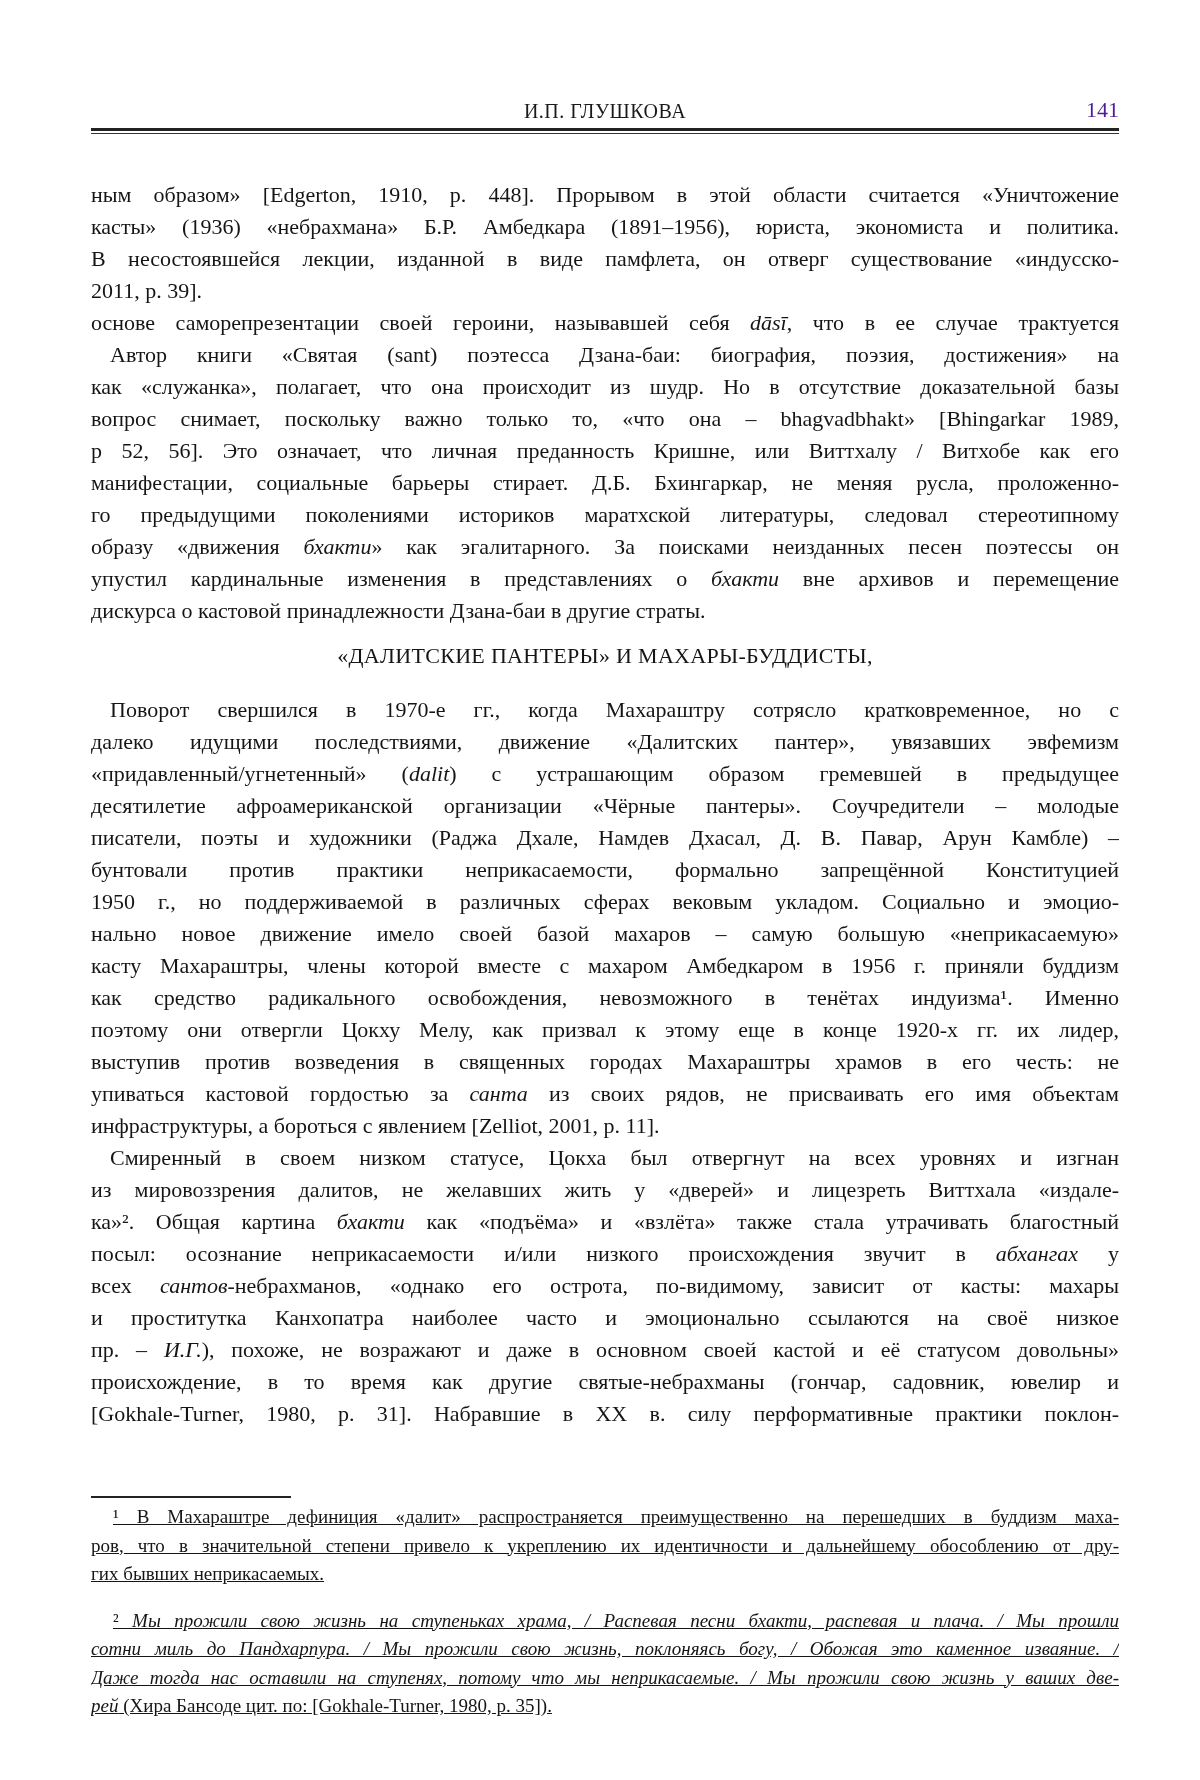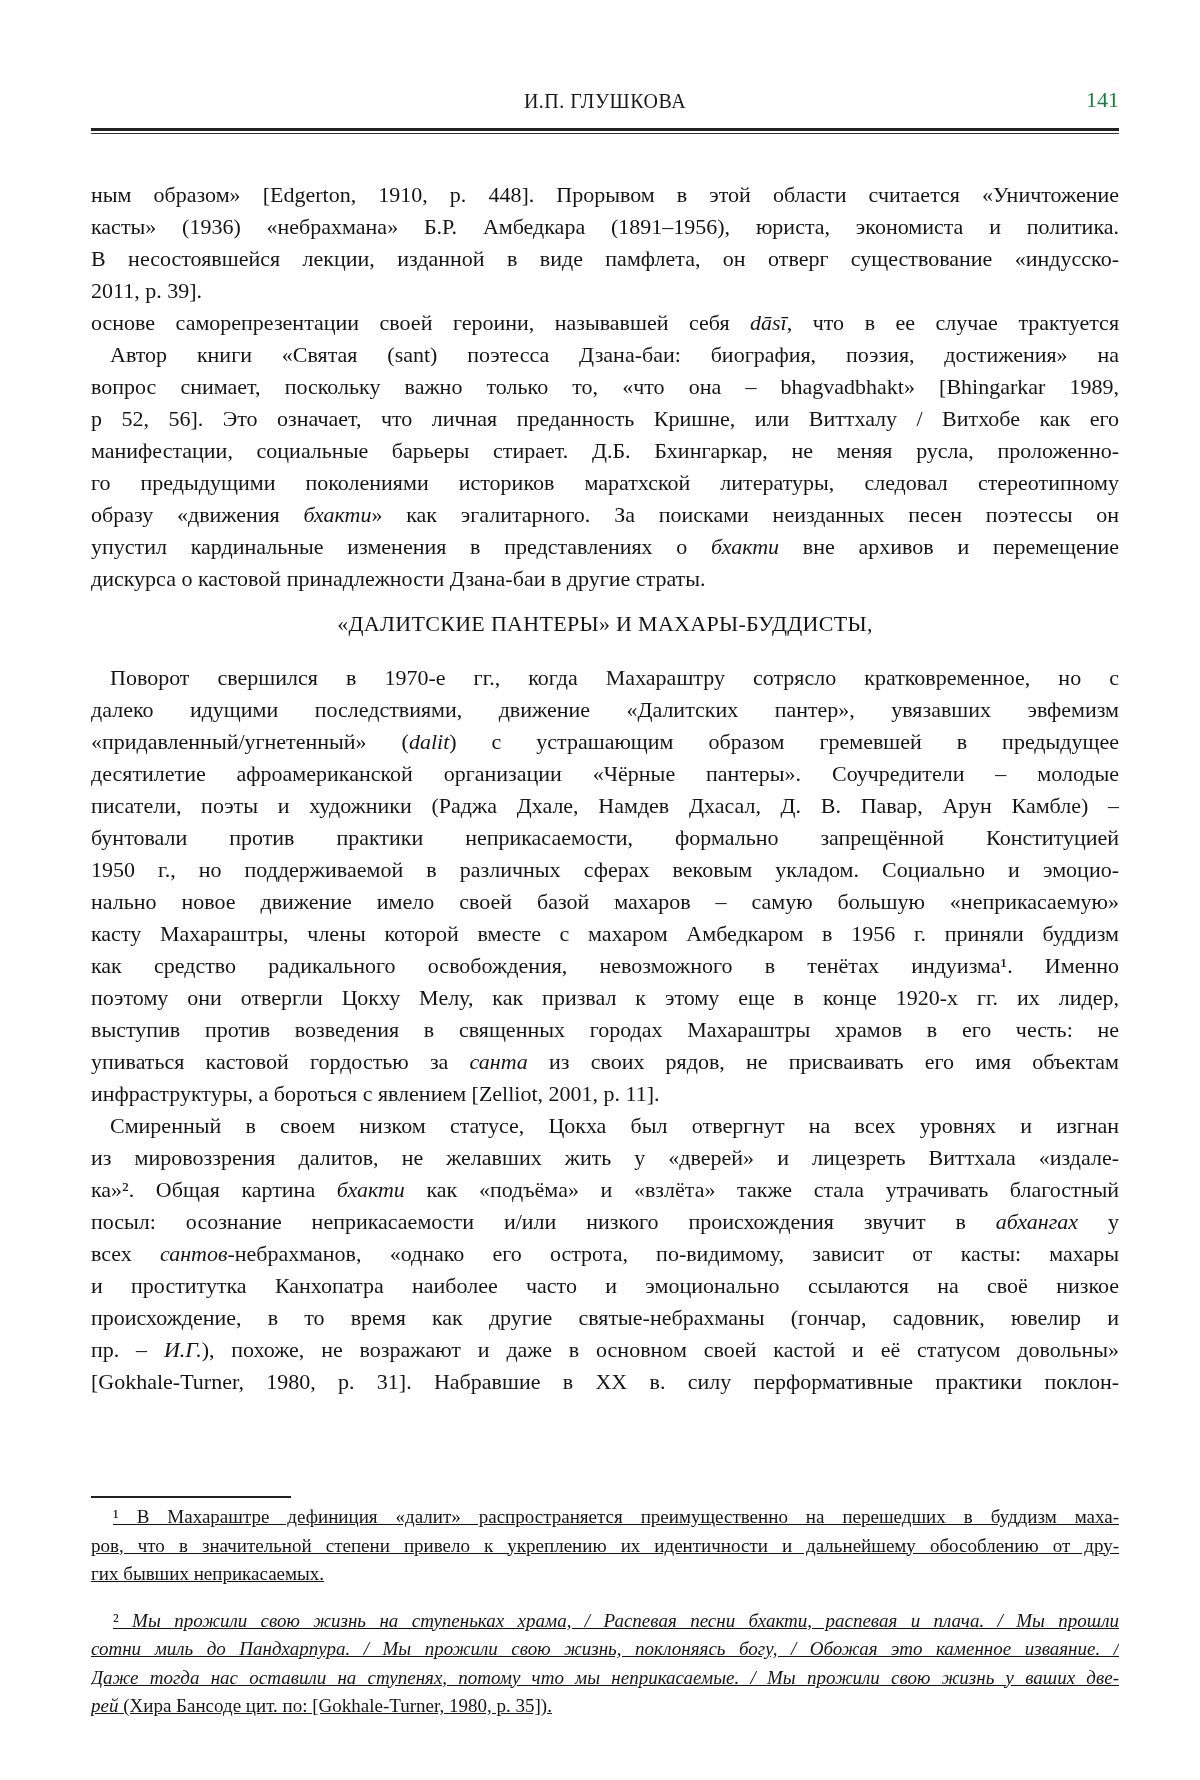--- a/index.html
+++ b/index.html
@@ -9,31 +9,31 @@
     height: 1780px;
     margin: 0 auto;
     background: #ffffff;
     color: #151515;
     font-family: "Liberation Serif", "DejaVu Serif", serif;
     overflow: hidden;
   }
   
   .header-row {
     position: absolute;
-    top: 90px; left: 91px; width: 1028px; height: 26px;
+    top: 100px; left: 91px; width: 1028px; height: 26px;
   }
   .header-author {
     position: absolute; left: 0; right: 0;
     text-align: center;
     font-size: 20px; letter-spacing: 0.5px;
     color: #1a1a1a;
   }
   .header-pagenum {
     position: absolute; right: 0; top: -3px;
-    font-size: 22px; color: #15803d;
+    font-size: 22px; color: #4c1d95;
   }
   .header-rule {
     position: absolute;
     top: 128px; left: 91px; width: 1028px;
     height: 2px;
     border-top: 3px solid #222;
     border-bottom: 1px solid #333;
   }
   
   .body-text {
@@ -93,20 +93,21 @@
   <div class="body-text">
       <div class="paragraph">
         <div class="line"><span>ным образом» [Edgerton, 1910, p. 448]. Прорывом в этой области считается «Уничтожение</span></div>
         <div class="line"><span>касты» (1936) «небрахмана» Б.Р. Амбедкара (1891–1956), юриста, экономиста и политика.</span></div>
         <div class="line"><span>В несостоявшейся лекции, изданной в виде памфлета, он отверг существование «индусско-</span></div>
         <div class="line last"><span>2011, p. 39].</span></div>
       </div>
       <div class="paragraph">
         <div class="line"><span>основе саморепрезентации своей героини, называвшей себя </span><i>dāsī</i><span>, что в ее случае трактуется</span></div>
         <div class="line first"><span>Автор книги «Святая (sant) поэтесса Дзана-баи: биография, поэзия, достижения» на</span></div>
+        <div class="line"><span>как «служанка», полагает, что она происходит из шудр. Но в отсутствие доказательной базы</span></div>
         <div class="line"><span>вопрос снимает, поскольку важно только то, «что она – bhagvadbhakt» [Bhingarkar 1989,</span></div>
         <div class="line"><span>p 52, 56]. Это означает, что личная преданность Кришне, или Виттхалу / Витхобе как его</span></div>
         <div class="line"><span>манифестации, социальные барьеры стирает. Д.Б. Бхингаркар, не меняя русла, проложенно-</span></div>
         <div class="line"><span>го предыдущими поколениями историков маратхской литературы, следовал стереотипному</span></div>
         <div class="line"><span>образу «движения </span><i>бхакти</i><span>» как эгалитарного. За поисками неизданных песен поэтессы он</span></div>
         <div class="line"><span>упустил кардинальные изменения в представлениях о </span><i>бхакти</i><span> вне архивов и перемещение</span></div>
         <div class="line last"><span>дискурса о кастовой принадлежности Дзана-баи в другие страты.</span></div>
       </div>
       <div class="heading">
         <div class="line"><span>«ДАЛИТСКИЕ ПАНТЕРЫ» И МАХАРЫ-БУДДИСТЫ,</span></div>
@@ -127,22 +128,22 @@
         <div class="line"><span>упиваться кастовой гордостью за </span><i>санта</i><span> из своих рядов, не присваивать его имя объектам</span></div>
         <div class="line last"><span>инфраструктуры, а бороться с явлением [Zelliot, 2001, p. 11].</span></div>
       </div>
       <div class="paragraph">
         <div class="line first"><span>Смиренный в своем низком статусе, Цокха был отвергнут на всех уровнях и изгнан</span></div>
         <div class="line"><span>из мировоззрения далитов, не желавших жить у «дверей» и лицезреть Виттхала «издале-</span></div>
         <div class="line"><span>ка»². Общая картина </span><i>бхакти</i><span> как «подъёма» и «взлёта» также стала утрачивать благостный</span></div>
         <div class="line"><span>посыл: осознание неприкасаемости и/или низкого происхождения звучит в </span><i>абхангах</i><span> у</span></div>
         <div class="line"><span>всех </span><i>сантов</i><span>-небрахманов, «однако его острота, по-видимому, зависит от касты: махары</span></div>
         <div class="line"><span>и проститутка Канхопатра наиболее часто и эмоционально ссылаются на своё низкое</span></div>
+        <div class="line"><span>пр. – </span><i>И.Г.</i><span>), похоже, не возражают и даже в основном своей кастой и её статусом довольны»</span></div>
         <div class="line"><span>происхождение, в то время как другие святые-небрахманы (гончар, садовник, ювелир и</span></div>
-        <div class="line"><span>пр. – </span><i>И.Г.</i><span>), похоже, не возражают и даже в основном своей кастой и её статусом довольны»</span></div>
         <div class="line justwrap"><span>[Gokhale-Turner, 1980, p. 31]. Набравшие в XX в. силу перформативные практики поклон-</span></div>
       </div>
     </div>
 
   <div class="footnote-sep"></div>
 
   <div class="footnotes">
       <div class="paragraph">
         <div class="line first"><span>¹ В Махараштре дефиниция «далит» распространяется преимущественно на перешедших в буддизм маха-</span></div>
         <div class="line"><span>ров, что в значительной степени привело к укреплению их идентичности и дальнейшему обособлению от дру-</span></div>

